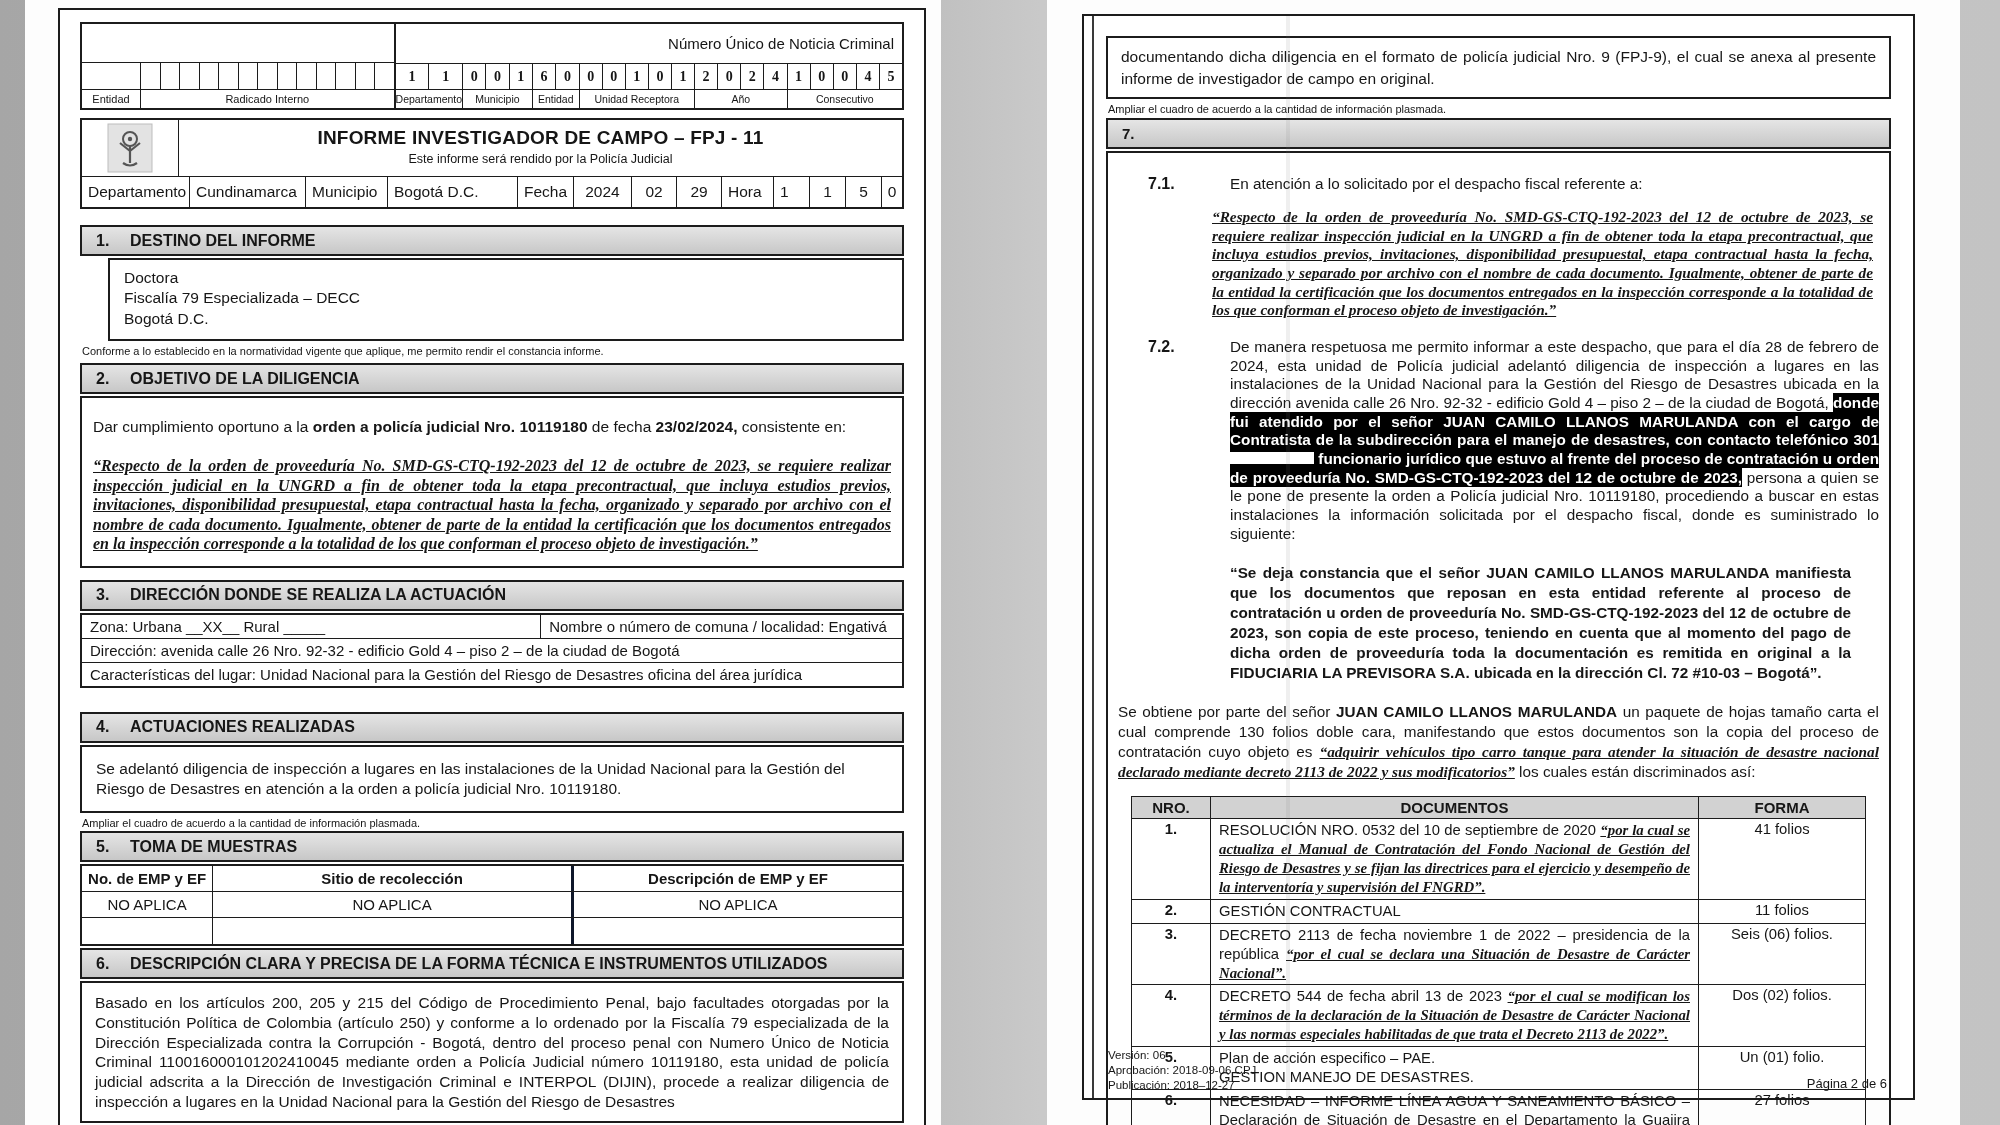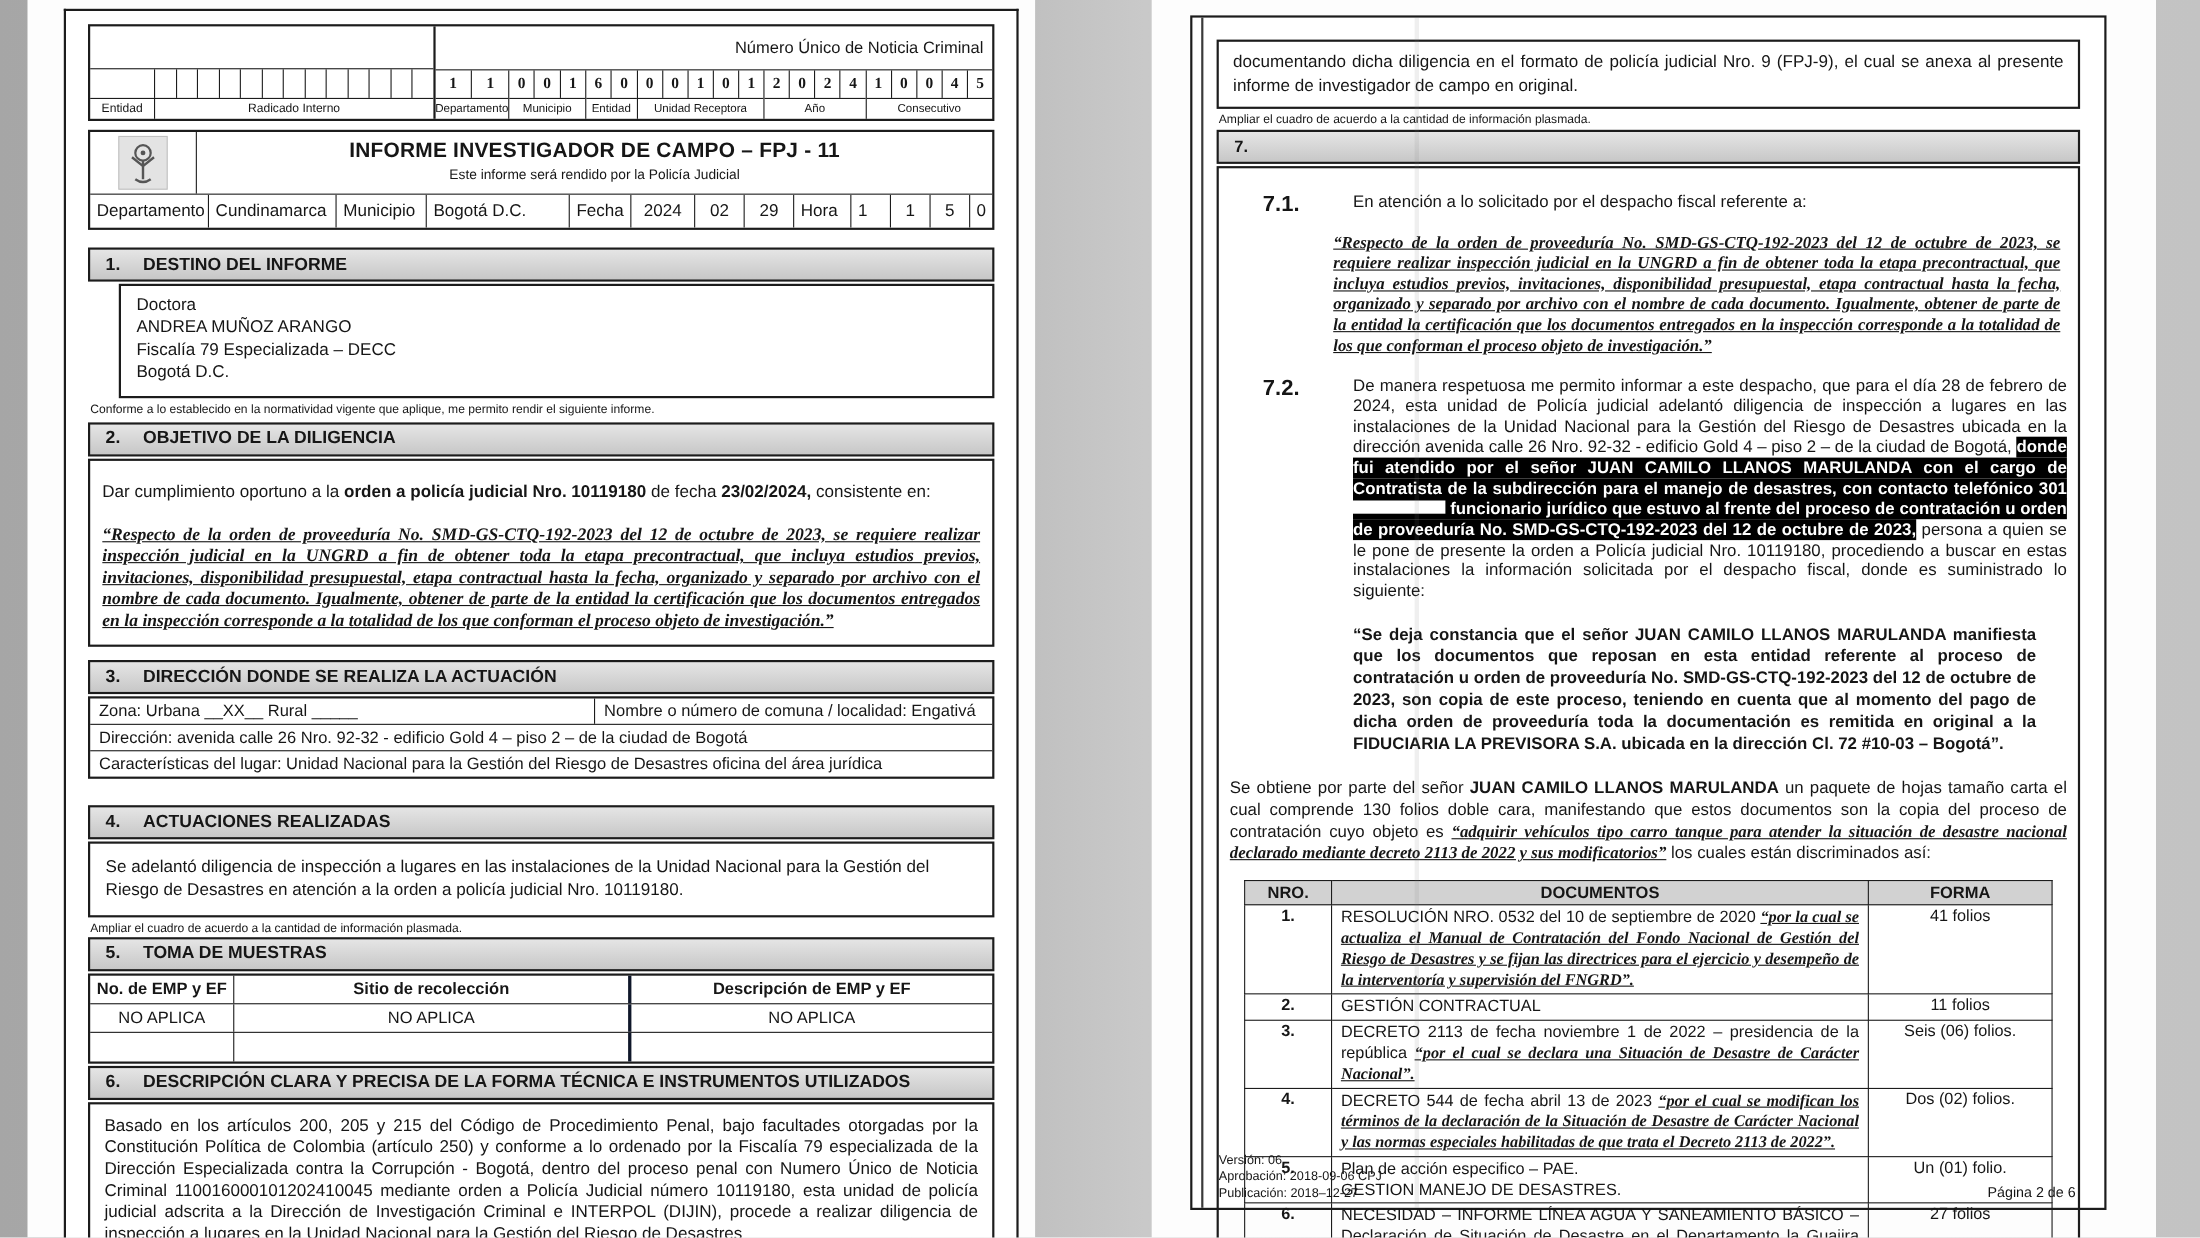--- a/index.html
+++ b/index.html
@@ -78,21 +78,21 @@
   .s5c1{width:16%;border-right:1px solid #1c1c1c;padding:4px 4px;box-sizing:border-box;}
   .s5c2{width:44%;border-right:3px solid #0f172a;padding:4px 4px;box-sizing:border-box;}
   .s5c3{flex:1;padding:4px 4px;}
   .s5empty{height:26px;}
   .s6-body{padding:10px 13px;font-size:15.5px;line-height:1.27;}
 
   
   .box1{border:2px solid #1c1c1c;padding:8px 13px;font-size:15.5px;line-height:1.4;}
   .bigbox{border:2px solid #1c1c1c;margin-top:2px;padding:14px 10px 14px;}
   .prow{display:flex;}
-  .pnum{width:112px;flex:none;padding-left:30px;box-sizing:border-box;font-weight:bold;font-size:20px;}
+  .pnum{width:112px;flex:none;padding-left:30px;box-sizing:border-box;font-weight:bold;font-size:16px;}
   .ptext{flex:1;font-size:15.3px;line-height:1.22;}
   .q71{margin:14px 6px 18px 94px;font-size:15.3px;}
   .p72{margin-top:16px;}
   .hl{background:#000;color:#fff;font-weight:bold;padding:1px 0;box-decoration-break:clone;-webkit-box-decoration-break:clone;}
   .redact{display:inline-block;width:84px;height:12px;background:#fff;}
   .constancia{margin:20px 28px 0 112px;font-weight:bold;font-size:15.3px;line-height:1.3;}
   .obtiene{margin-top:20px;font-size:15.3px;line-height:1.3;}
   .oquote{font-family:"Liberation Serif",serif;font-style:italic;font-weight:bold;text-decoration:underline;}
 
   table.docs{border-collapse:collapse;width:calc(100% - 26px);margin:14px 13px 0;font-size:14.8px;}
@@ -228,25 +228,24 @@
       <div class="hc c" style="width:20px;padding:0 2px">0</div>
     </div>
   </div>
 
   <div class="secbar" style="margin-top:16px">
     <span class="secnum">1.</span>
     <span>DESTINO DEL INFORME</span>
   </div>
   <div class="bodybox s1-body">
     <div>Doctora</div>
-    <div>ANDREA MUÑOZ ARANGO</div>
     <div>Fiscalía 79 Especializada – DECC</div>
     <div>Bogotá D.C.</div>
   </div>
-  <div class="note">Conforme a lo establecido en la normatividad vigente que aplique, me permito rendir el siguiente informe.</div>
+  <div class="note">Conforme a lo establecido en la normatividad vigente que aplique, me permito rendir el constancia informe.</div>
 
   <div class="secbar" style="margin-top:6px">
     <span class="secnum">2.</span>
     <span>OBJETIVO DE LA DILIGENCIA</span>
   </div>
   <div class="bodybox s2-body">
     <div class="s2-intro"><span>Dar cumplimiento oportuno a la </span><b>orden a policía judicial Nro. 10119180</b><span> de fecha </span><b>23/02/2024,</b><span> consistente en:</span></div>
     <div class="squote">“Respecto de la orden de proveeduría No. SMD-GS-CTQ-192-2023 del 12 de octubre de 2023, se requiere realizar inspección judicial en la UNGRD a fin de obtener toda la etapa precontractual, que incluya estudios previos, invitaciones, disponibilidad presupuestal, etapa contractual hasta la fecha, organizado y separado por archivo con el nombre de cada documento. Igualmente, obtener de parte de la entidad la certificación que los documentos entregados en la inspección corresponde a la totalidad de los que conforman el proceso objeto de investigación.”</div>
   </div>
 

